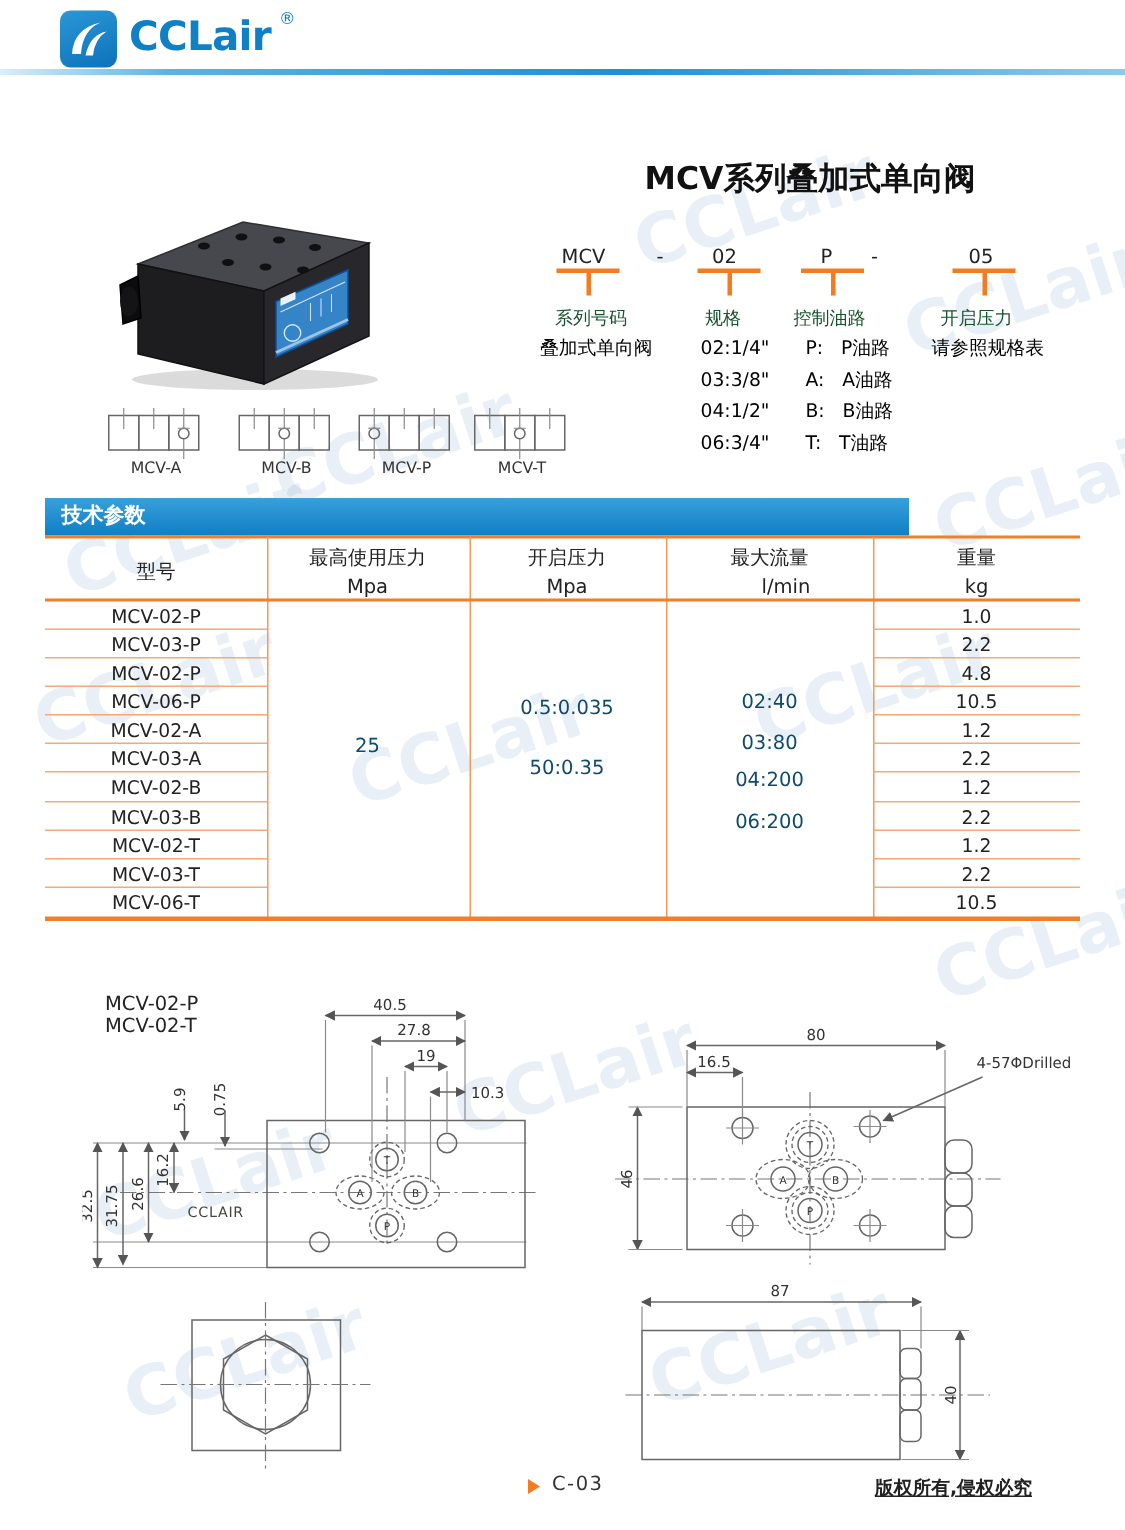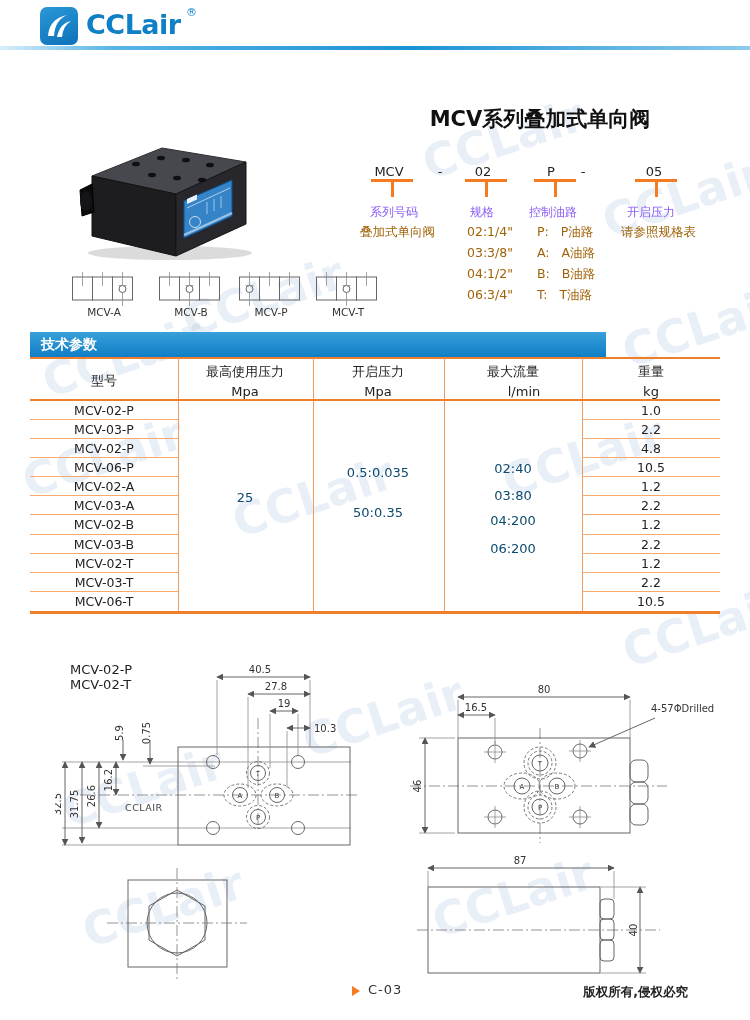--- a/index.html
+++ b/index.html
@@ -15,22 +15,22 @@
              background:linear-gradient(90deg,#d9eefb 0%,#58b4e6 15%,#1b92d4 55%,#8ccaee 100%);}
   .page-title{position:absolute;left:410px;top:105px;width:260px;text-align:center;
               font-size:21px;font-weight:bold;color:#111;}
   
   .sec-bar{position:absolute;height:25px;background:linear-gradient(180deg,#38a0da,#0f7ec6);
            color:#fff;font-weight:bold;font-size:14px;line-height:25px;padding-left:11px;box-sizing:border-box;}
   
   .code-part{position:absolute;width:44px;text-align:center;font-size:13px;color:#222;}
   .code-marker{position:absolute;width:42px;height:3px;background:#f47b20;}
   .code-marker div{position:absolute;left:19.5px;top:3px;width:3px;height:15px;background:#f47b20;}
-  .code-label{position:absolute;width:90px;text-align:center;font-size:12px;color:#8b5cf6;}
-  .code-line{position:absolute;font-size:12.5px;color:#a16207;white-space:pre;}
+  .code-label{position:absolute;width:90px;text-align:center;font-size:12px;color:#14532d;}
+  .code-line{position:absolute;font-size:12.5px;color:#000000;white-space:pre;}
   
   .sym-label{position:absolute;width:66px;text-align:center;font-size:10.5px;color:#333;}
   
   .tt{position:absolute;left:30px;top:332px;width:690px;height:284px;}
   .tt-line-h{position:absolute;left:0;width:690px;background:#ef7f2b;}
   .tt-vline{position:absolute;top:26px;height:254px;width:1px;background:#f09a5c;}
   .tt-head{position:absolute;width:140px;text-align:center;font-size:13px;color:#222;}
   .tt-col{position:absolute;top:69px;height:210px;}
   .tt-cell{height:19.09px;line-height:19.09px;text-align:center;font-size:12.5px;color:#222;
            border-bottom:1px solid #f6aa72;box-sizing:border-box;}
@@ -42,21 +42,21 @@
   .thin{stroke:#8a8a8a;stroke-width:.8;fill:none;}
   .dsh{stroke:#666;stroke-width:.9;stroke-dasharray:3 2;fill:none;}
   .cl{stroke:#777;stroke-width:.8;stroke-dasharray:11 3 2 3;fill:none;}
   .dimt{font-size:10px;fill:#333;}
   .portt{font-size:7px;fill:#333;}
   .dim-model{position:absolute;left:70px;top:662px;font-size:13px;line-height:15px;color:#222;}
   
   .foot-arrow{position:absolute;left:352px;top:986px;width:0;height:0;
               border-left:8px solid #f47b20;border-top:5px solid transparent;border-bottom:5px solid transparent;}
   .foot-page{position:absolute;left:368px;top:982px;font-size:13px;color:#333;letter-spacing:1px;}
-  .foot-copy{position:absolute;right:62px;top:984px;font-size:12.5px;font-weight:bold;color:#222;}
+  .foot-copy{position:absolute;right:62px;top:984px;font-size:12.5px;font-weight:bold;color:#222;text-decoration:underline;}
   
   .wm{position:absolute;font-size:46px;font-weight:bold;color:rgba(125,162,200,0.17);
       transform:rotate(-18deg);pointer-events:none;white-space:nowrap;}
 </style>
 </head>
 <body>
 
 <div class="page">
 
   <span class="wm" style="left:40px;top:330px">CCLair</span>

